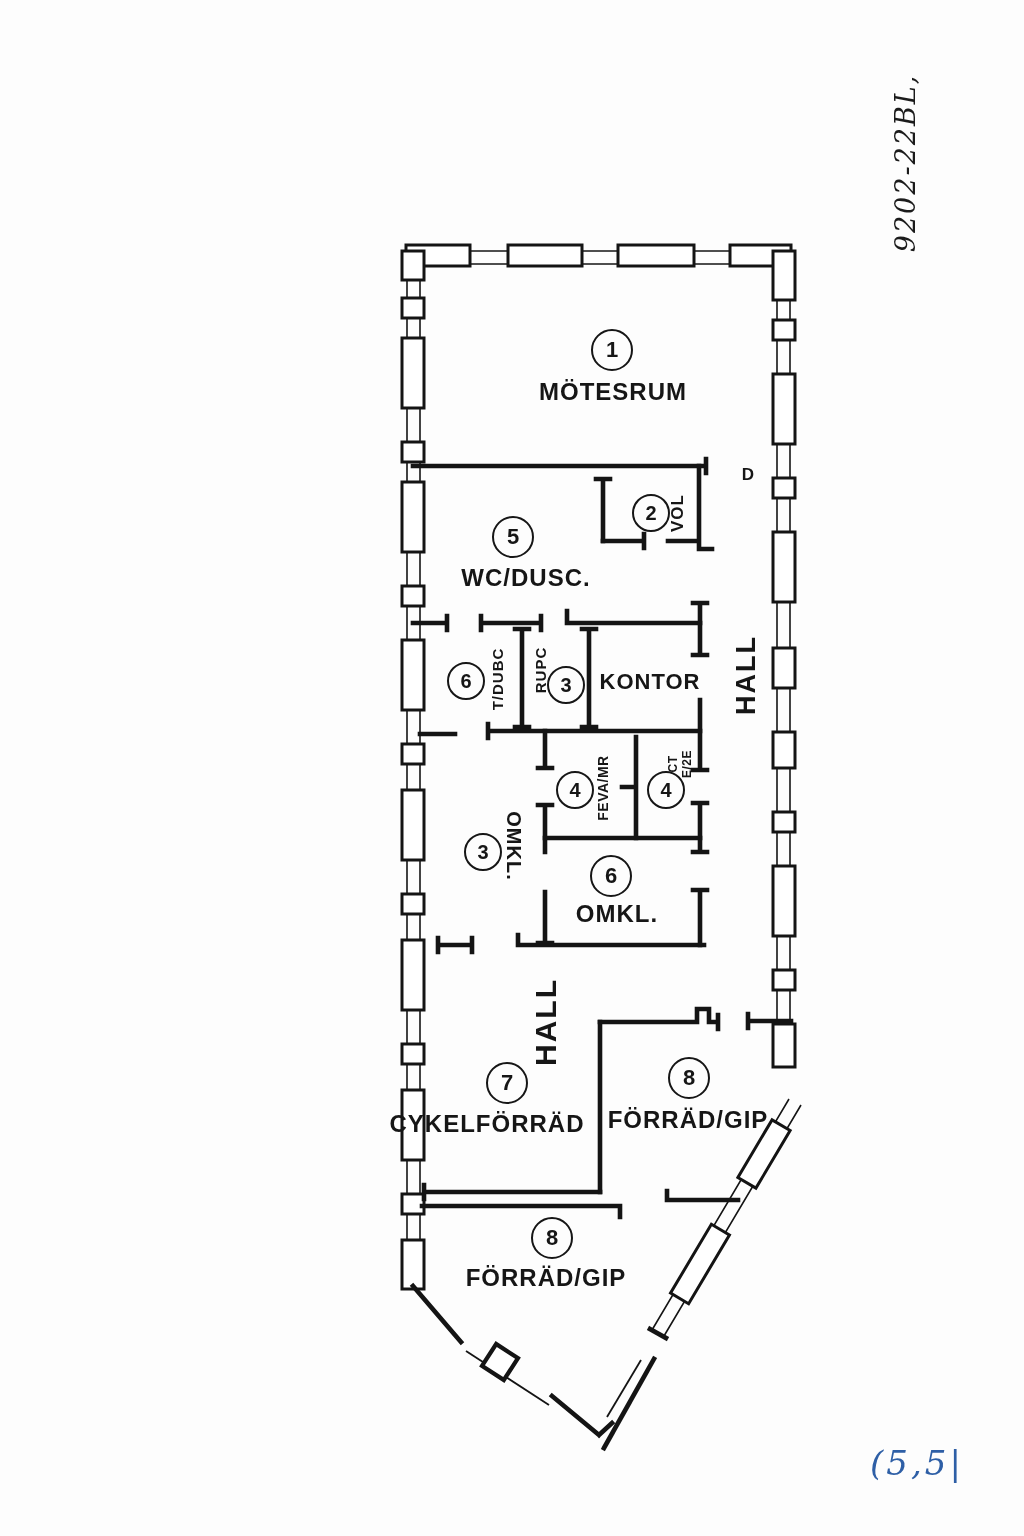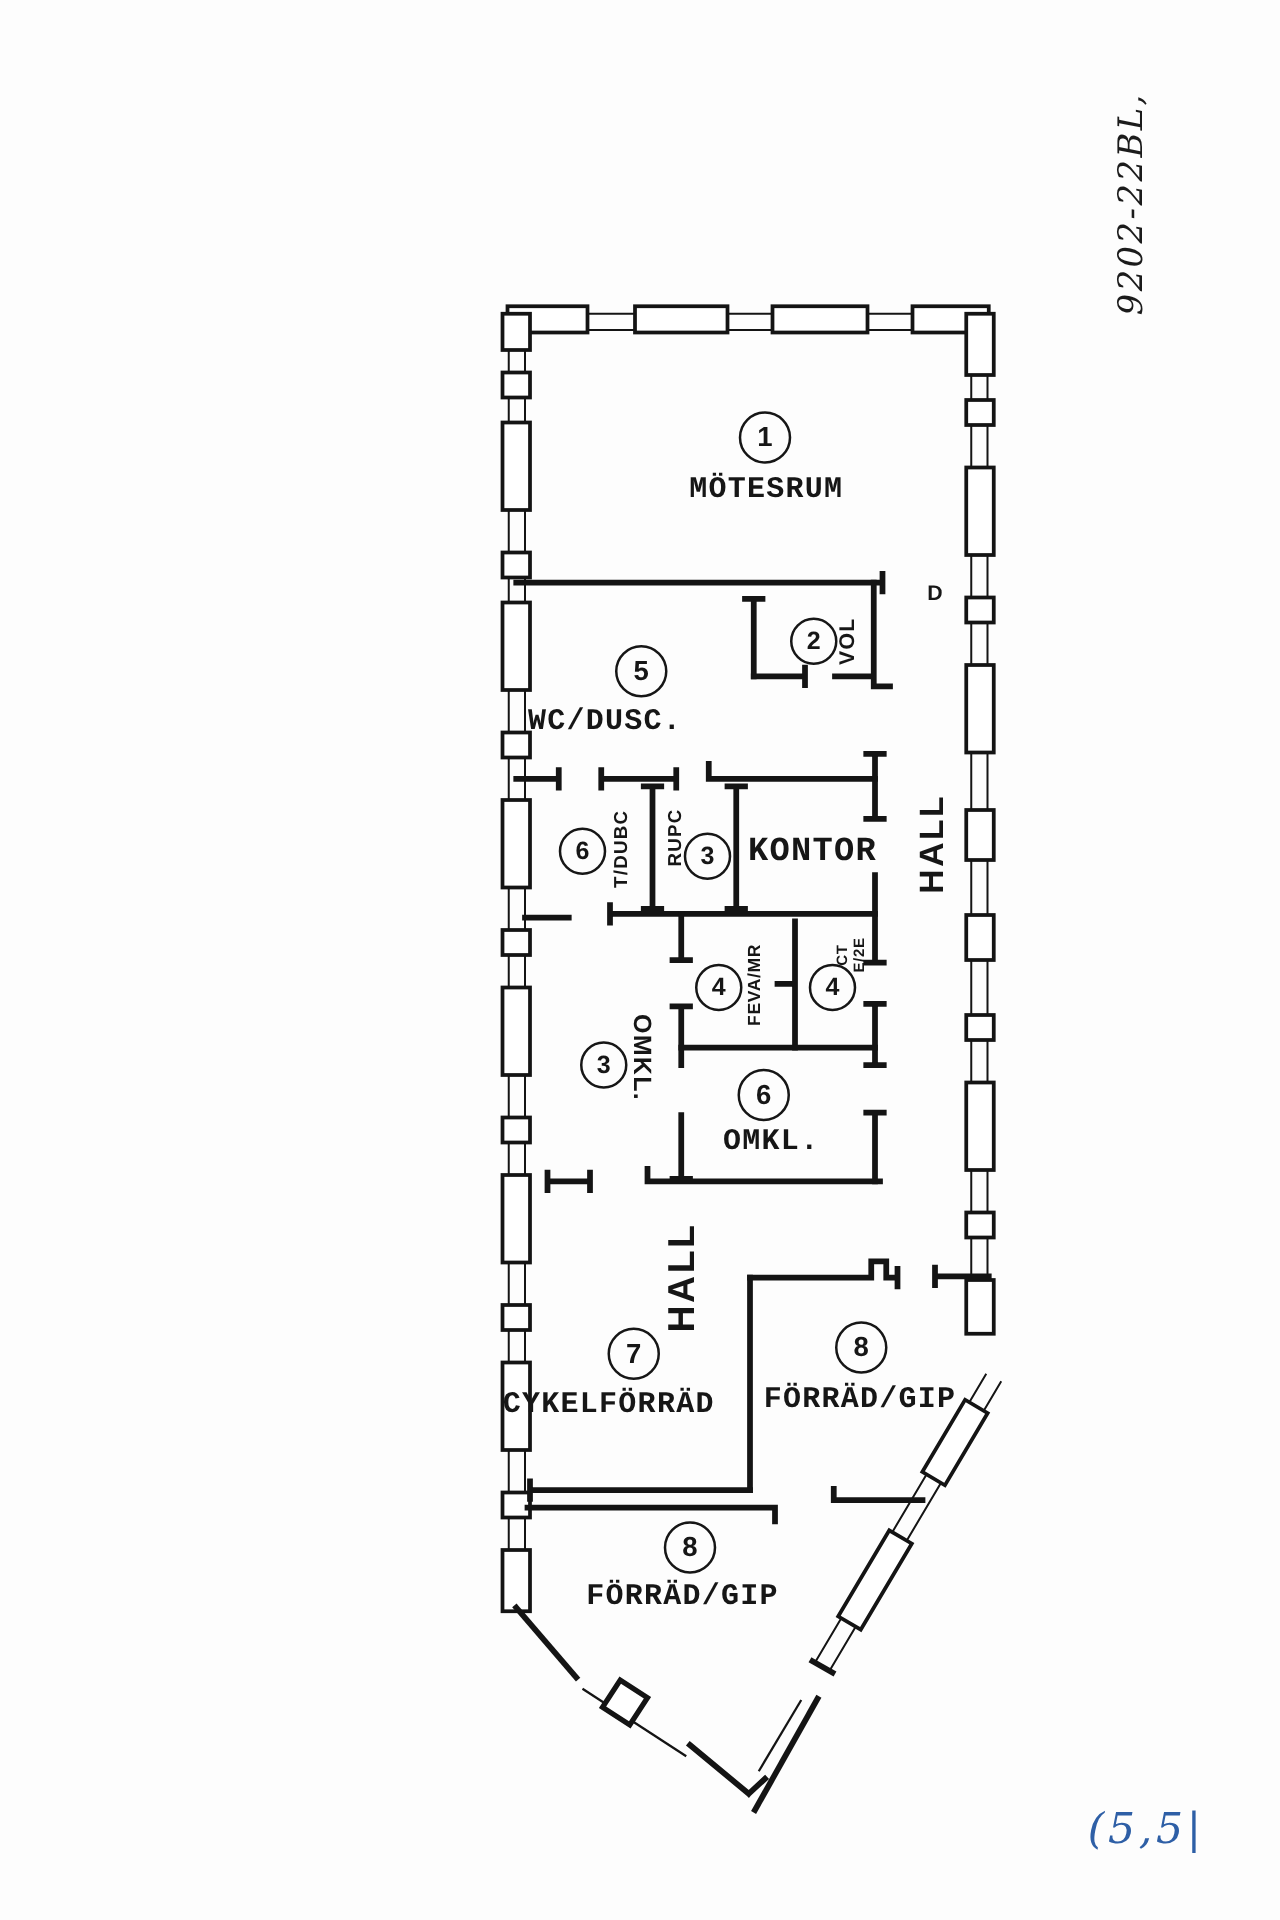--- a/index.html
+++ b/index.html
@@ -1,22 +1,22 @@
 <!DOCTYPE html>
 <html><head>
 <meta charset="utf-8">
 <style>
   html,body{margin:0;padding:0;background:#ffffff;}
   .canvas{position:relative;width:1024px;height:1536px;background:#fdfdfd;overflow:hidden;
           font-family:"Liberation Sans", sans-serif;color:#141414;}
   svg.plan{position:absolute;left:0;top:0;}
   .lbl{position:absolute;transform:translate(-50%,-50%);white-space:nowrap;
        color:#161616;text-align:center;}
-  .room-name{font-size:24px;font-weight:600;letter-spacing:1px;font-family:Liberation Mono, monospace;}
-  .room-name.sm{font-size:27px;}
+  .room-name{font-size:24px;font-weight:600;letter-spacing:1px;}
+  .room-name.sm{font-size:22px;}
   .circle{display:flex;align-items:center;justify-content:center;
           border:2.6px solid #161616;border-radius:50%;
           font-weight:600;background:transparent;}
   .c38{width:38px;height:38px;font-size:22px;}
   .c34{width:34px;height:34px;font-size:20px;}
   .vert{transform:translate(-50%,-50%) rotate(-90deg);}
   .vert-cw{transform:translate(-50%,-50%) rotate(90deg);}
   .vsmall{font-size:15px;font-weight:600;letter-spacing:1px;}
   .vtiny{font-size:12px;font-weight:600;letter-spacing:.5px;line-height:1.15;}
   .hall{font-size:27px;font-weight:600;letter-spacing:2px;}
@@ -140,21 +140,21 @@
   <div class="lbl door-d" style="left:748px;top:475px">D</div>
 
   <div class="lbl" style="left:651px;top:513px">
     <div class="circle c34">2</div>
   </div>
   <div class="lbl vert vsmall" style="left:678px;top:513px;font-size:17px">VOL</div>
 
   <div class="lbl" style="left:513px;top:537px">
     <div class="circle c38">5</div>
   </div>
-  <div class="lbl room-name" style="left:484px;top:578px">WC/DUSC.</div>
+  <div class="lbl room-name" style="left:526px;top:578px">WC/DUSC.</div>
 
   <div class="lbl" style="left:466px;top:681px">
     <div class="circle c34">6</div>
   </div>
   <div class="lbl vert vsmall" style="left:497px;top:679px">T/DUBC</div>
 
   <div class="lbl vert vsmall" style="left:540px;top:670px">RUPC</div>
   <div class="lbl" style="left:566px;top:685px">
     <div class="circle c34">3</div>
   </div>

